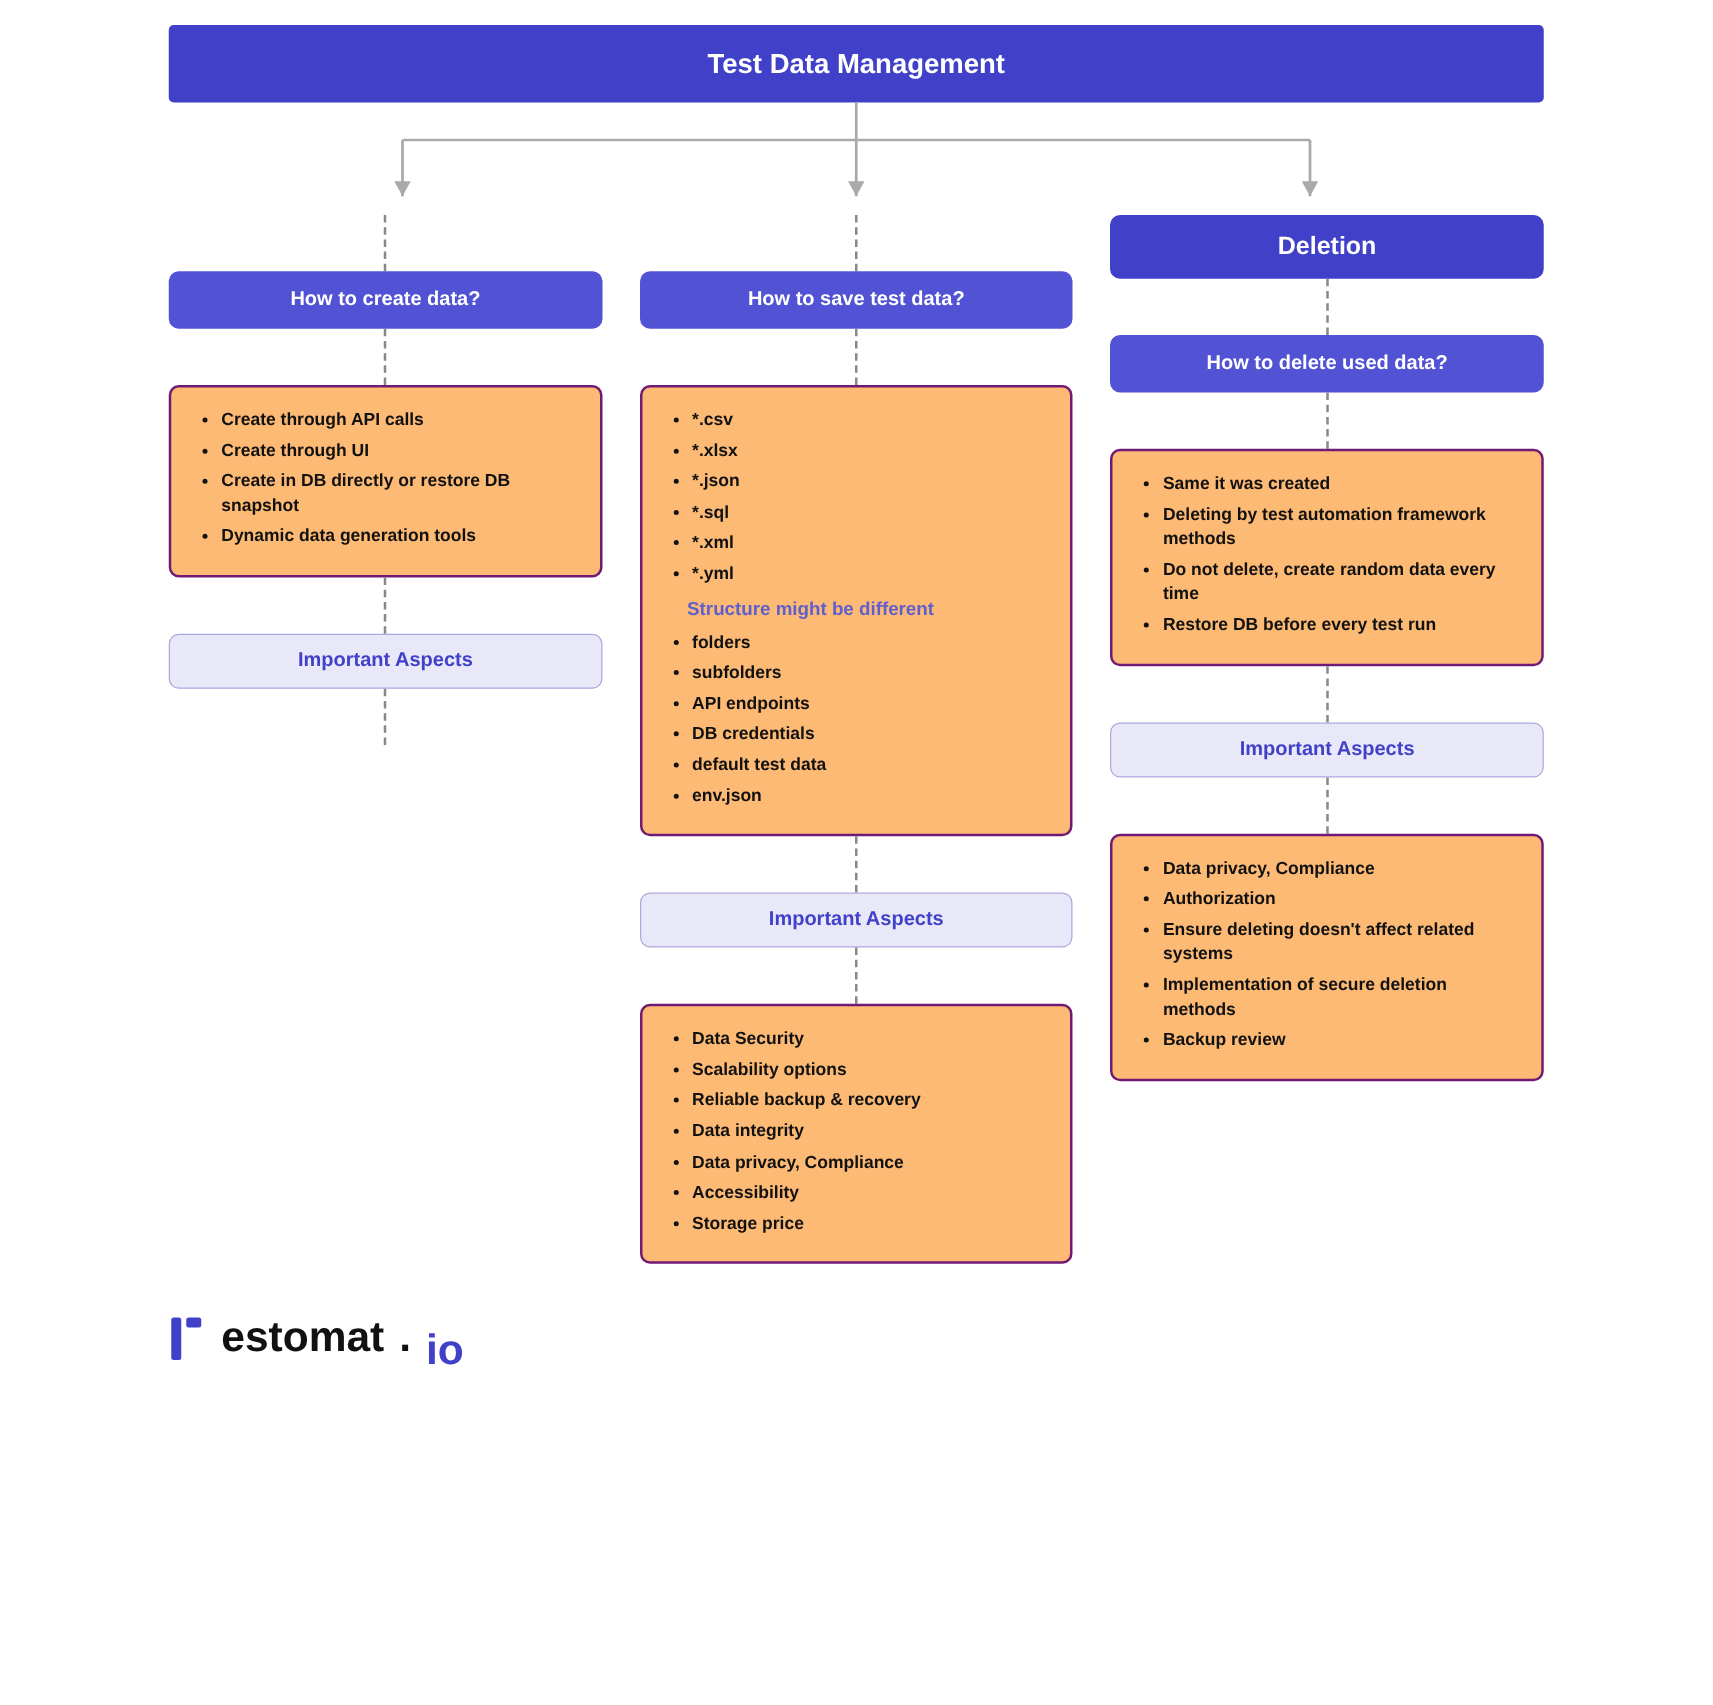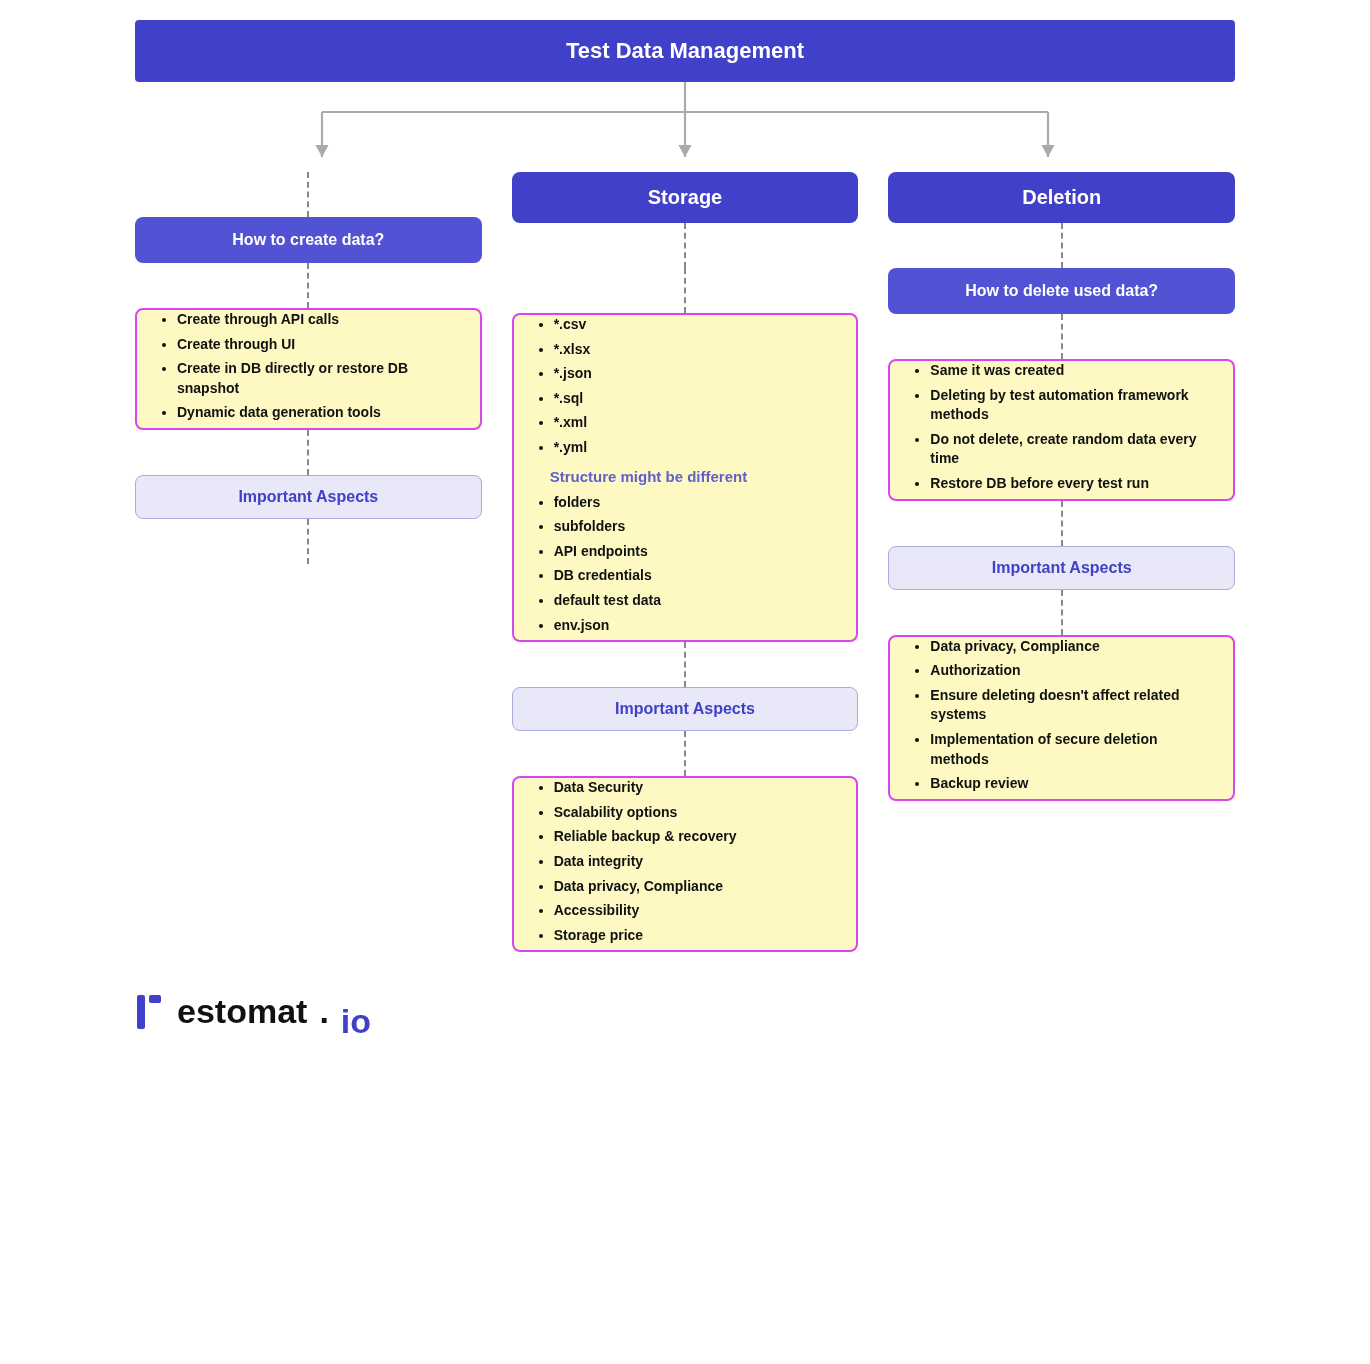--- a/index.html
+++ b/index.html
@@ -88,25 +88,25 @@
       font-size: 16px;
       font-weight: bold;
       text-align: center;
       padding: 14px 16px;
       border-radius: 8px;
       width: 100%;
     }
 
     
     .content-box {
-      border: 2px solid #d946ef;
-      border-radius: 8px;
-      padding: 0 20px;
-      width: 100%;
-      background: #fef9c3;
+      border: 2px solid #701a75;
+      border-radius: 8px;
+      padding: 16px 20px;
+      width: 100%;
+      background: #fdba74;
     }
 
     .content-box ul {
       list-style: disc;
       padding-left: 20px;
     }
 
     .content-box ul li {
       font-size: 14px;
       font-weight: bold;
@@ -187,22 +187,22 @@
           <li>Create in DB directly or restore DB snapshot</li>
           <li>Dynamic data generation tools</li>
         </ul>
       </div>
       <div class="dashed-line" style="height:45px;"></div>
       <div class="important-box">Important Aspects</div>
       <div class="dashed-line" style="height:45px;"></div>
     </div>
 
     <div class="column">
-      <div class="category-box">Storage</div>
-      <div class="dashed-line" style="height:45px;"></div>
+      <div class="dashed-line" style="height:45px;"></div>
+      <div class="question-box">How to save test data?</div>
       <div class="dashed-line" style="height:45px;"></div>
       <div class="content-box">
         <ul>
           <li>*.csv</li>
           <li>*.xlsx</li>
           <li>*.json</li>
           <li>*.sql</li>
           <li>*.xml</li>
           <li>*.yml</li>
         </ul>

